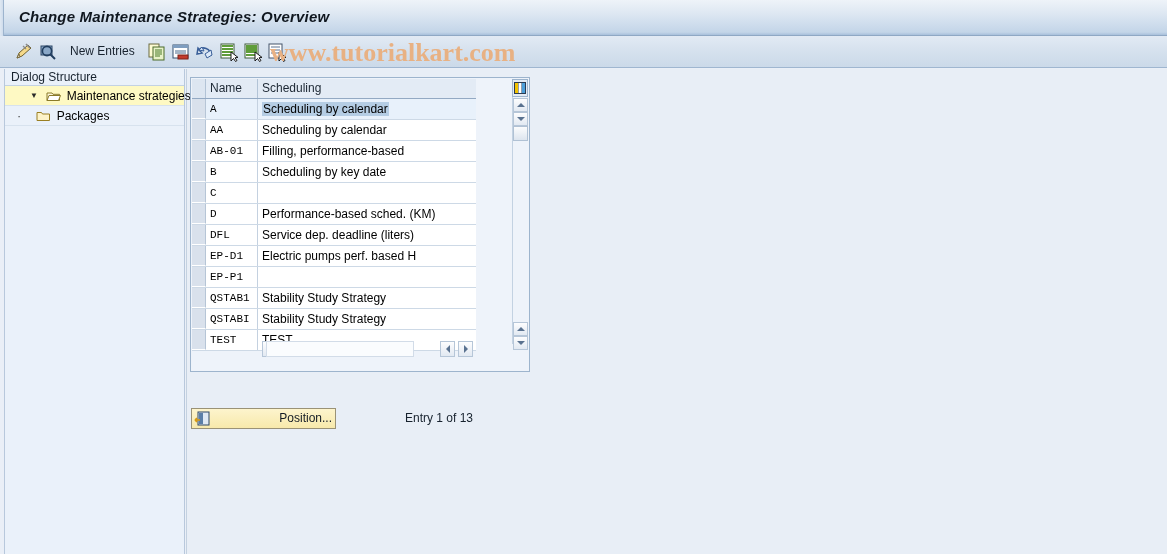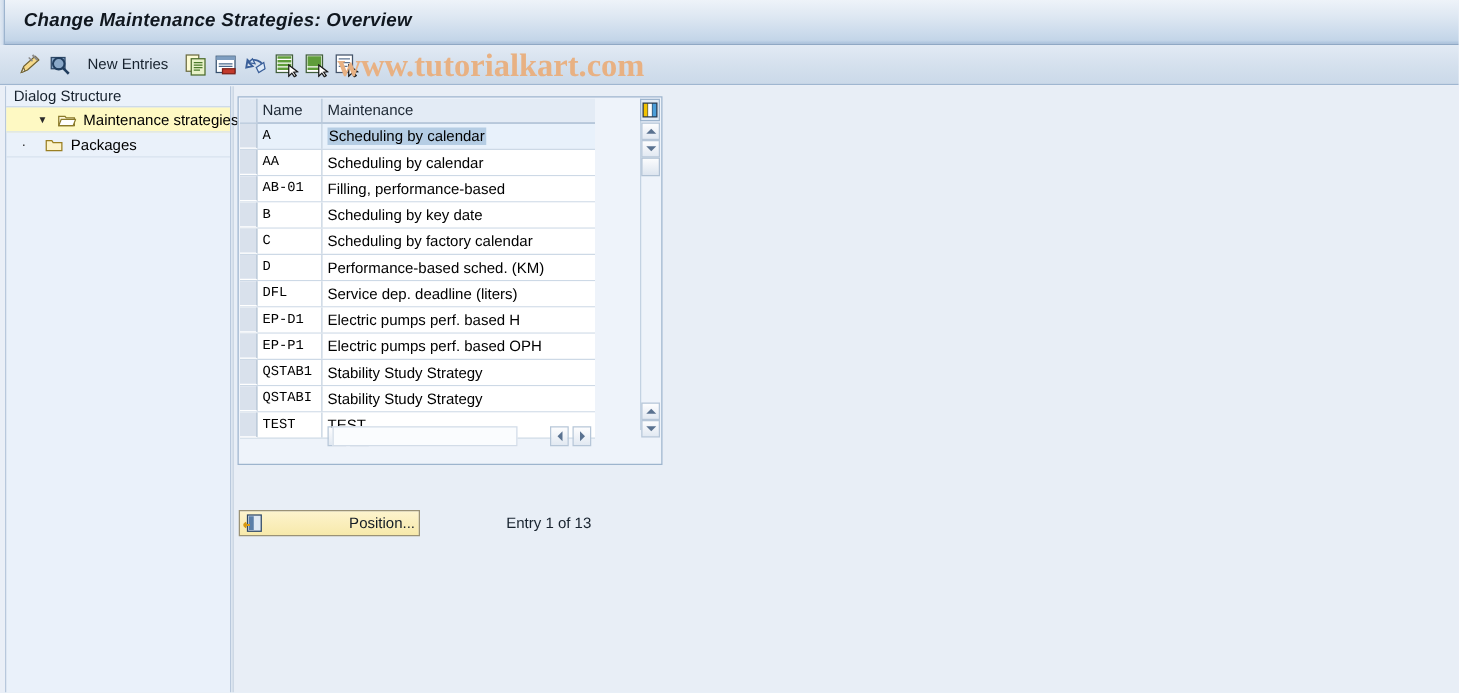--- a/index.html
+++ b/index.html
@@ -457,21 +457,21 @@
     <span class="tree-lbl">Packages</span>
   </div>
 </div>
 
 <div id="tablepanel">
 
   <div id="grid">
     <div id="gridhead">
       <div class="hcell sel-col"></div>
       <div class="hcell c-name">Name</div>
-      <div class="hcell c-desc">Maintenance</div>
+      <div class="hcell c-desc">Scheduling</div>
     </div>
     <div id="gridbody">
         <div class="grow active">
           <div class="gcell selbox"></div>
           <div class="gcell c-name">A</div>
           <div class="gcell c-desc"><span class="hl">Scheduling by calendar</span></div>
         </div>
         <div class="grow">
           <div class="gcell selbox"></div>
           <div class="gcell c-name">AA</div>
@@ -483,41 +483,39 @@
           <div class="gcell c-desc">Filling, performance-based</div>
         </div>
         <div class="grow">
           <div class="gcell selbox"></div>
           <div class="gcell c-name">B</div>
           <div class="gcell c-desc">Scheduling by key date</div>
         </div>
         <div class="grow">
           <div class="gcell selbox"></div>
           <div class="gcell c-name">C</div>
-          <div class="gcell c-desc">Scheduling by factory calendar</div>
         </div>
         <div class="grow">
           <div class="gcell selbox"></div>
           <div class="gcell c-name">D</div>
           <div class="gcell c-desc">Performance-based sched. (KM)</div>
         </div>
         <div class="grow">
           <div class="gcell selbox"></div>
           <div class="gcell c-name">DFL</div>
           <div class="gcell c-desc">Service dep. deadline (liters)</div>
         </div>
         <div class="grow">
           <div class="gcell selbox"></div>
           <div class="gcell c-name">EP-D1</div>
           <div class="gcell c-desc">Electric pumps perf. based H</div>
         </div>
         <div class="grow">
           <div class="gcell selbox"></div>
           <div class="gcell c-name">EP-P1</div>
-          <div class="gcell c-desc">Electric pumps perf. based OPH</div>
         </div>
         <div class="grow">
           <div class="gcell selbox"></div>
           <div class="gcell c-name">QSTAB1</div>
           <div class="gcell c-desc">Stability Study Strategy</div>
         </div>
         <div class="grow">
           <div class="gcell selbox"></div>
           <div class="gcell c-name">QSTABI</div>
           <div class="gcell c-desc">Stability Study Strategy</div>

